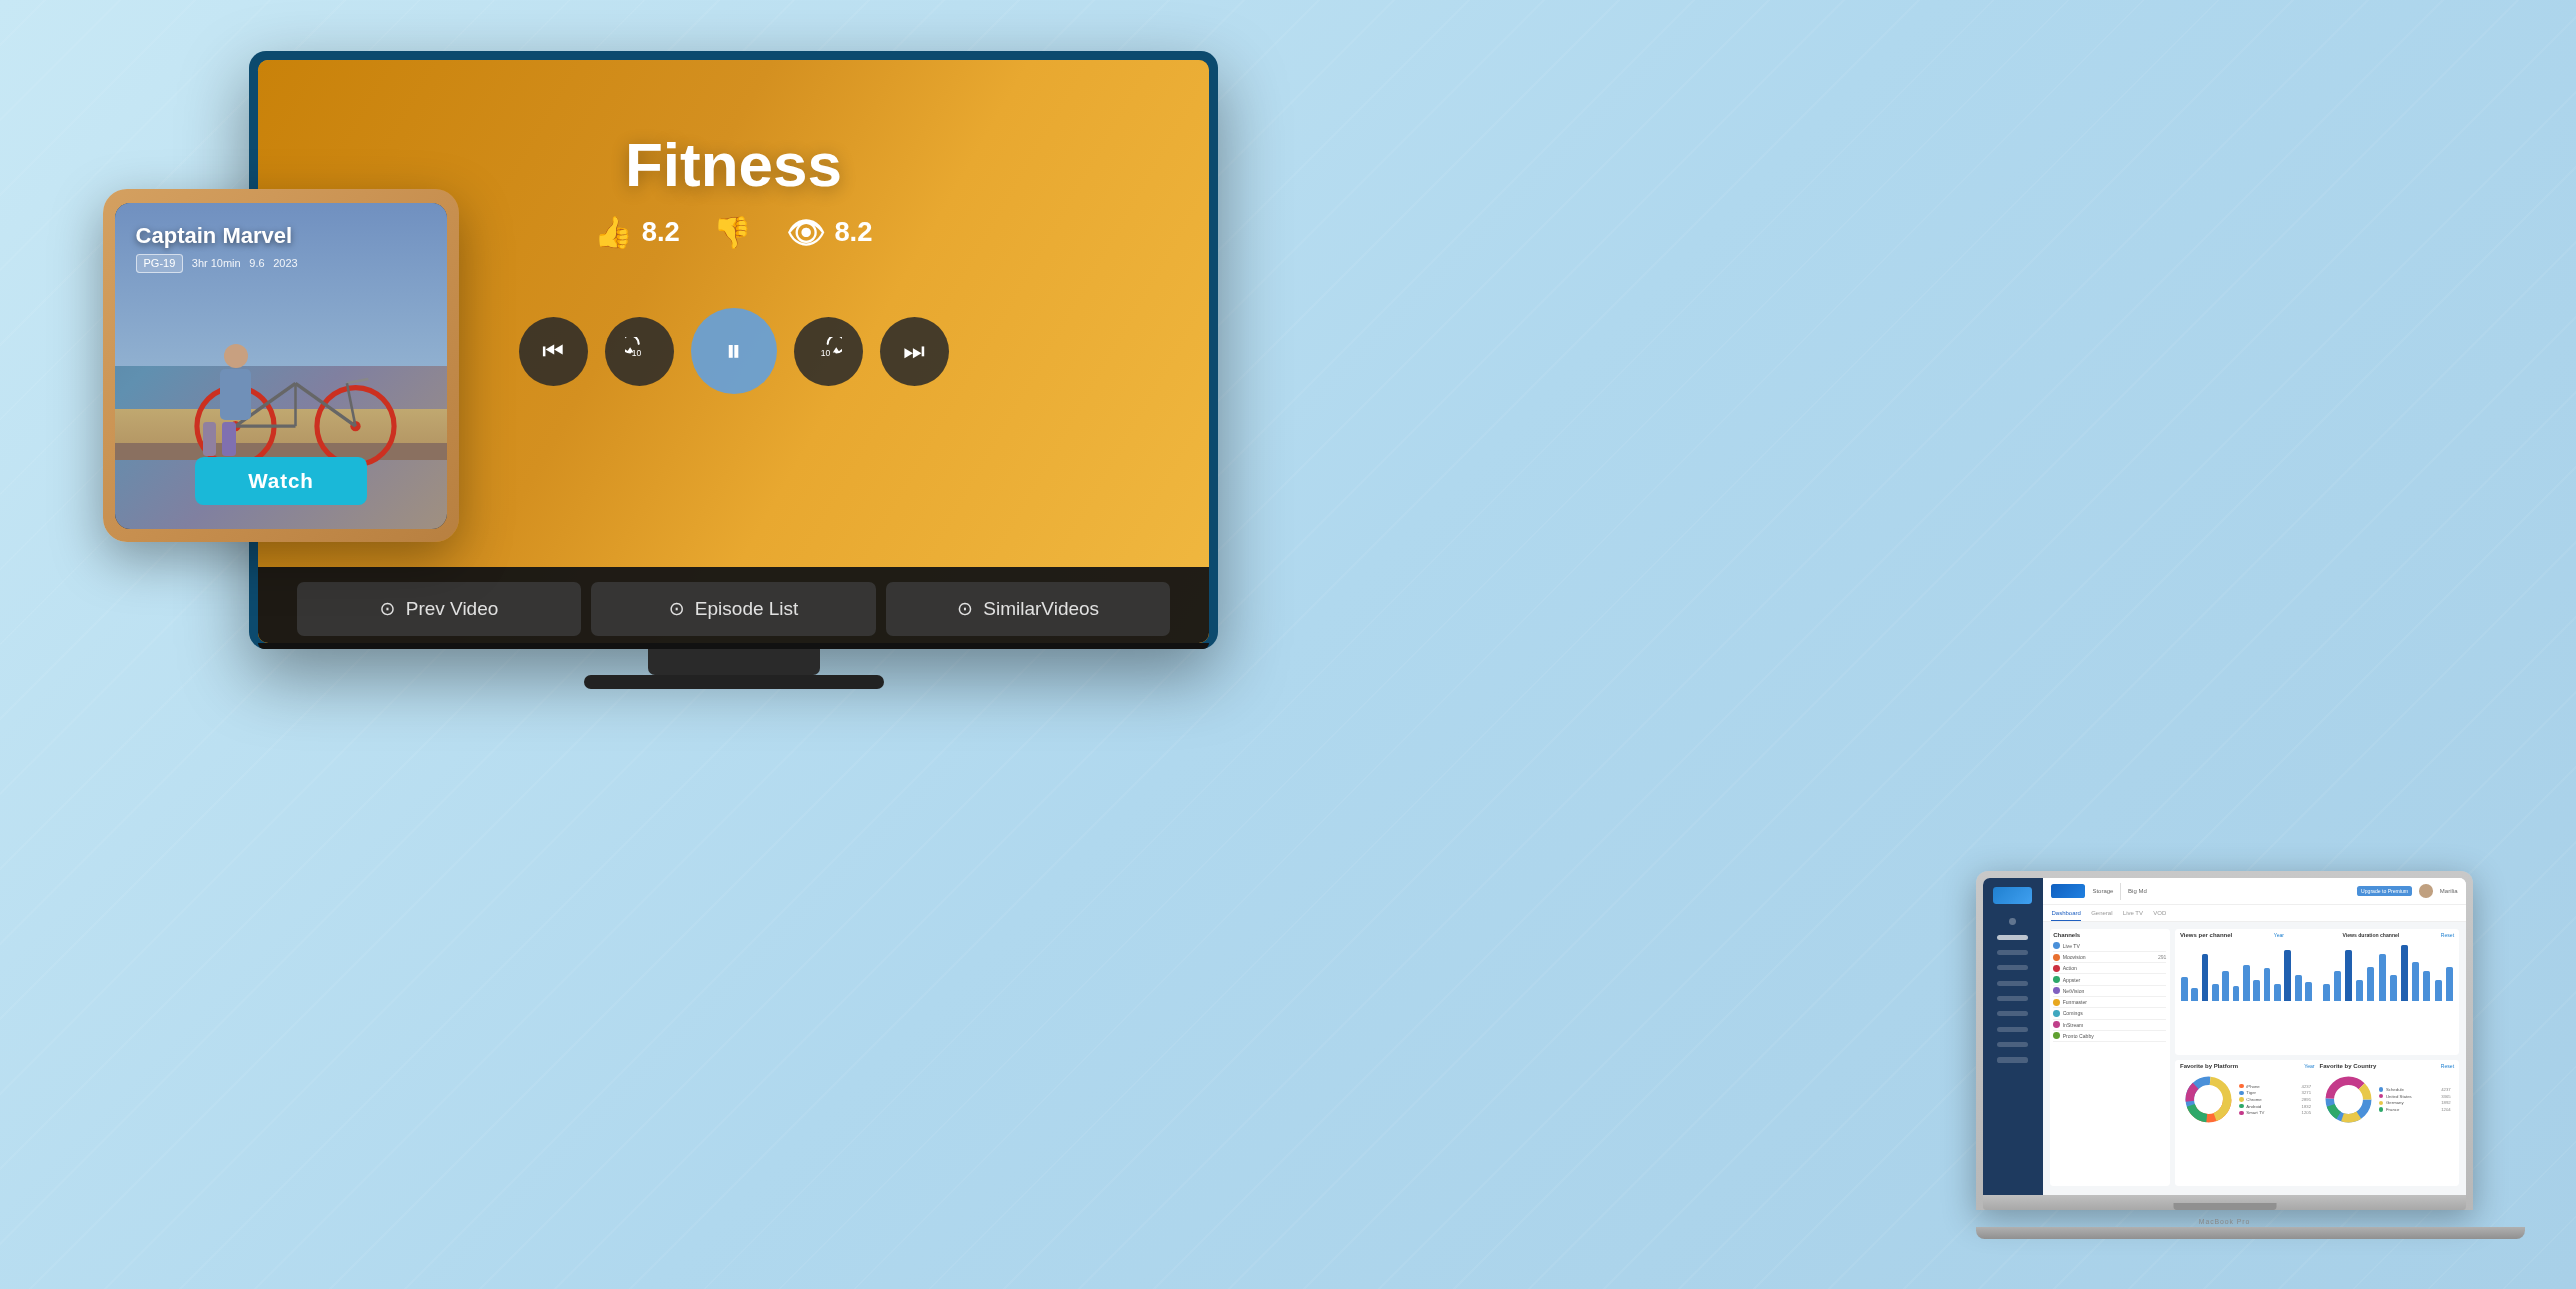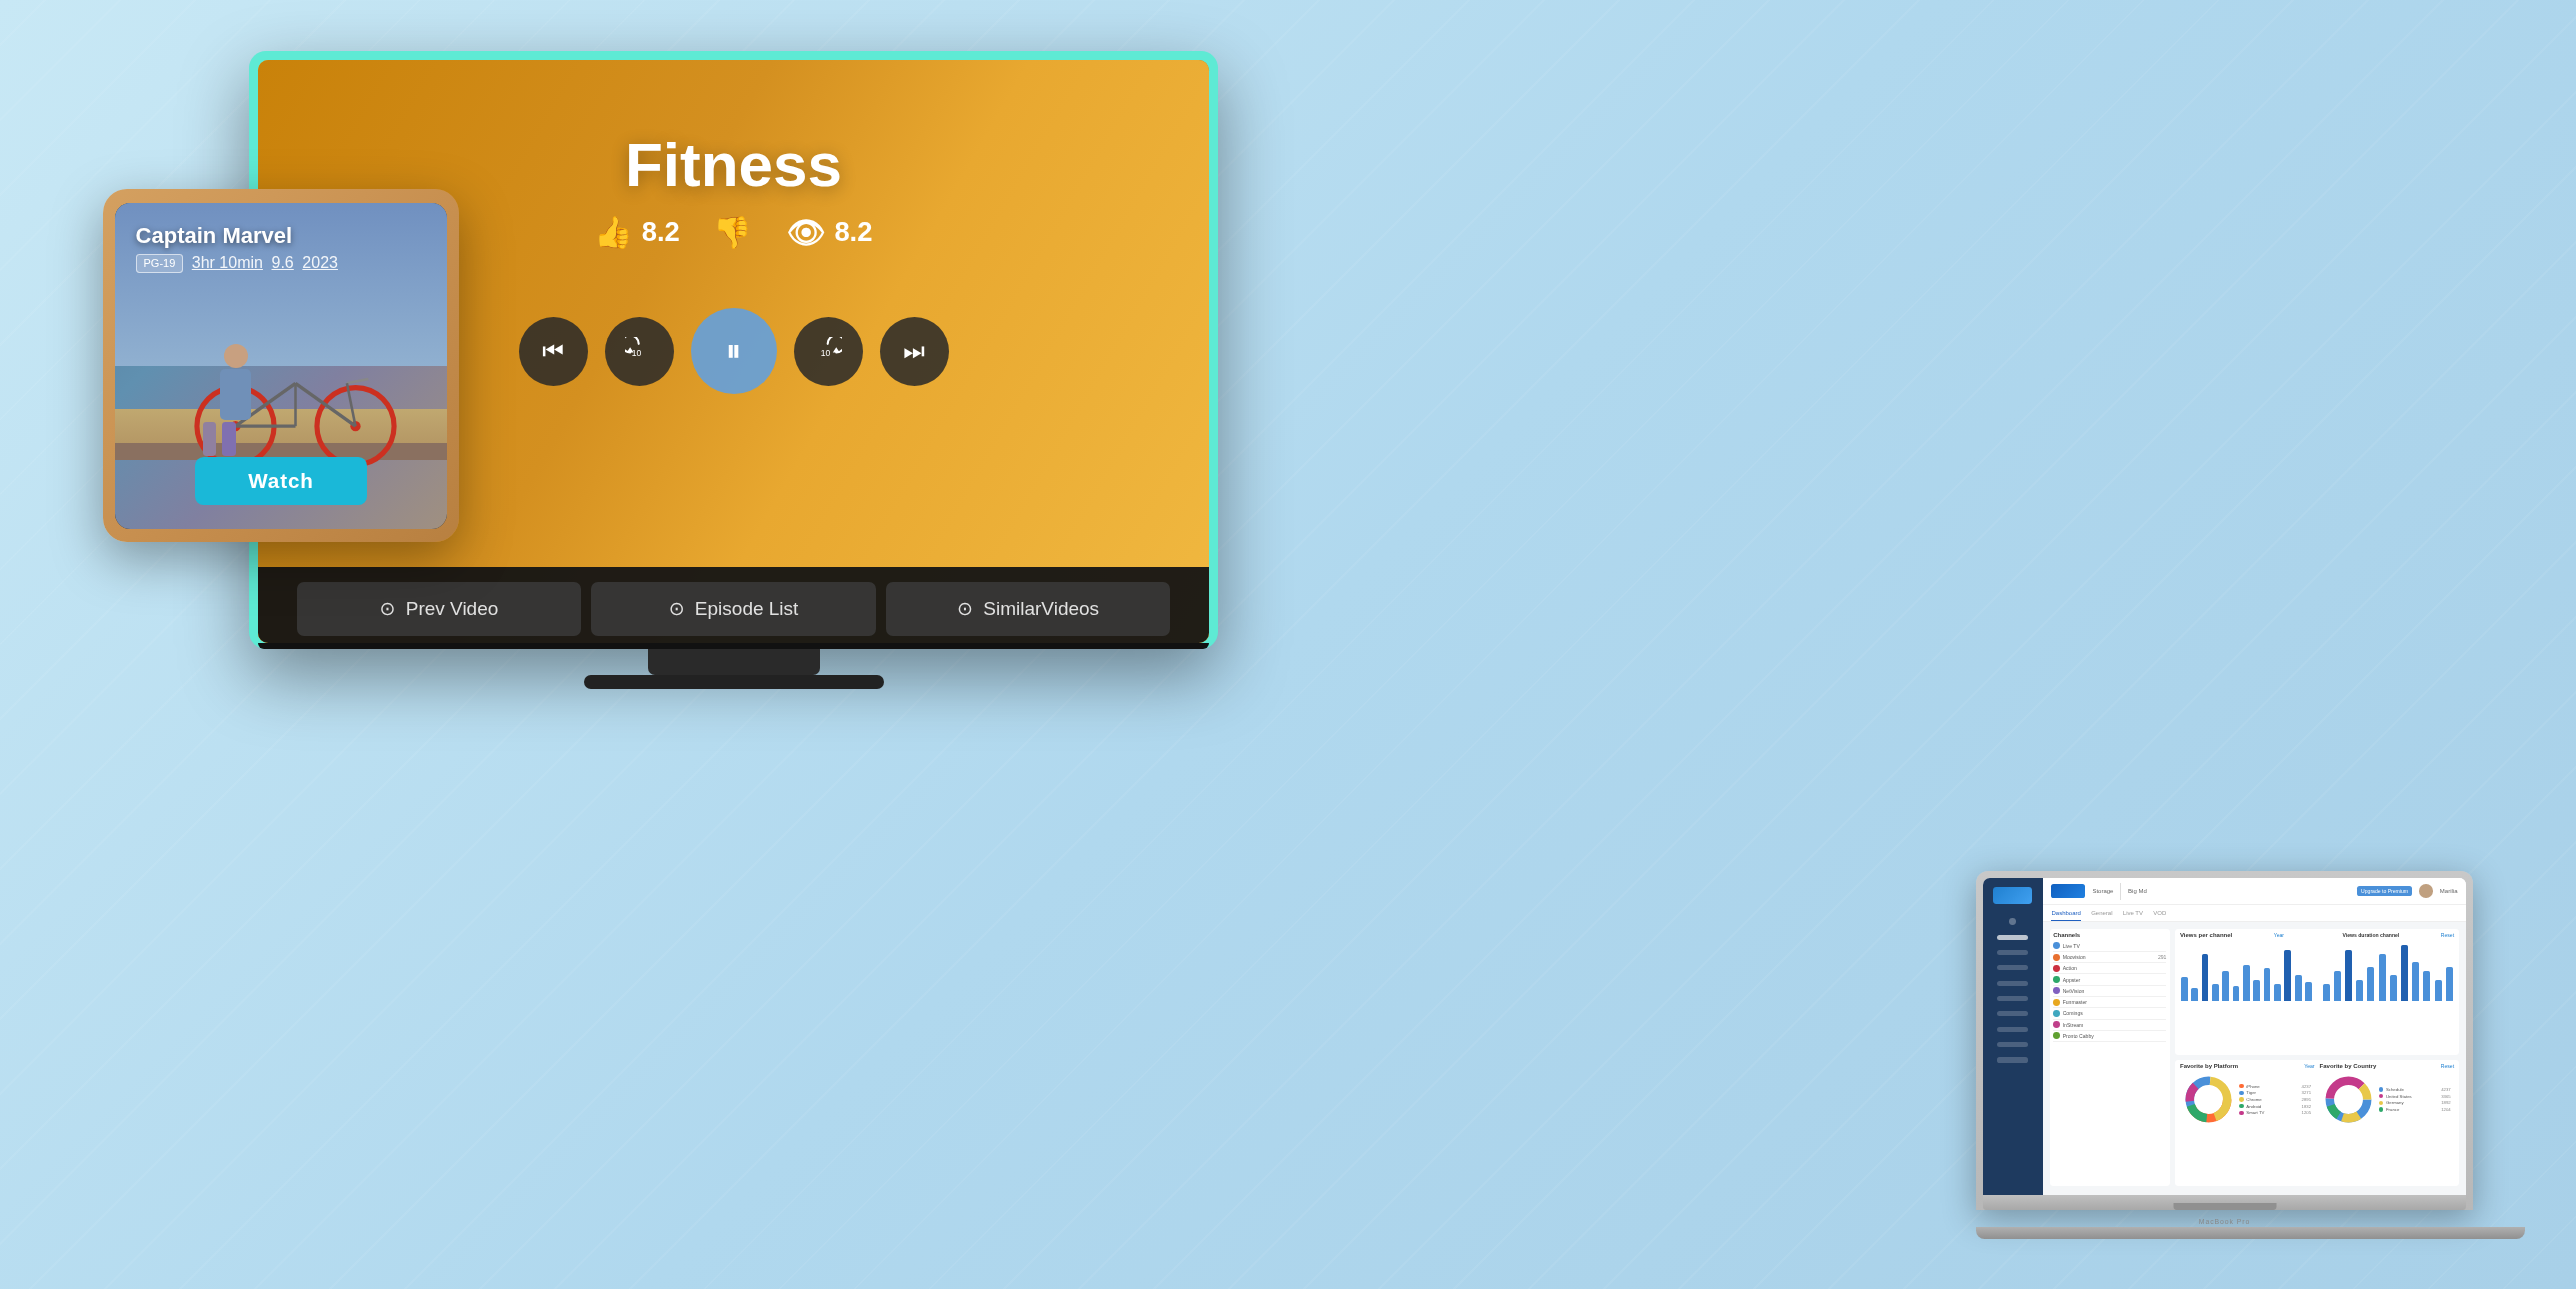--- a/index.html
+++ b/index.html
@@ -35,21 +35,21 @@
     }
 
     
     .tv-container {
       position: absolute;
       top: 51px;
       left: 249px;
       width: 969px;
     }
     .tv-screen-wrapper {
-      background: #5eead4;
+      background: #0c4a6e;
       border-radius: 17px;
       padding: 8.6px 8.6px 0 8.6px;
       box-shadow: 0 26px 69px rgba(0,0,0,0.4);
     }
     .tv-screen {
       width: 100%;
       height: 583px;
       border-radius: 10.3px;
       overflow: hidden;
       position: relative;
@@ -247,22 +247,21 @@
     .tablet-badge {
       background: rgba(255,255,255,0.2);
       border: 1.3px solid rgba(255,255,255,0.6);
       color: white;
       font-size: 11px;
       padding: 2.6px 6.9px;
       border-radius: 3.4px;
     }
     .tablet-meta-text {
       color: rgba(255,255,255,0.9);
-      font-size: 16px;
-      text-decoration: underline;
+      font-size: 11px;
     }
     .tablet-watch-btn {
       position: absolute;
       bottom: 24px;
       left: 50%;
       transform: translateX(-50%);
       background: #1ab8d8;
       color: white;
       border: none;
       border-radius: 8.6px;

